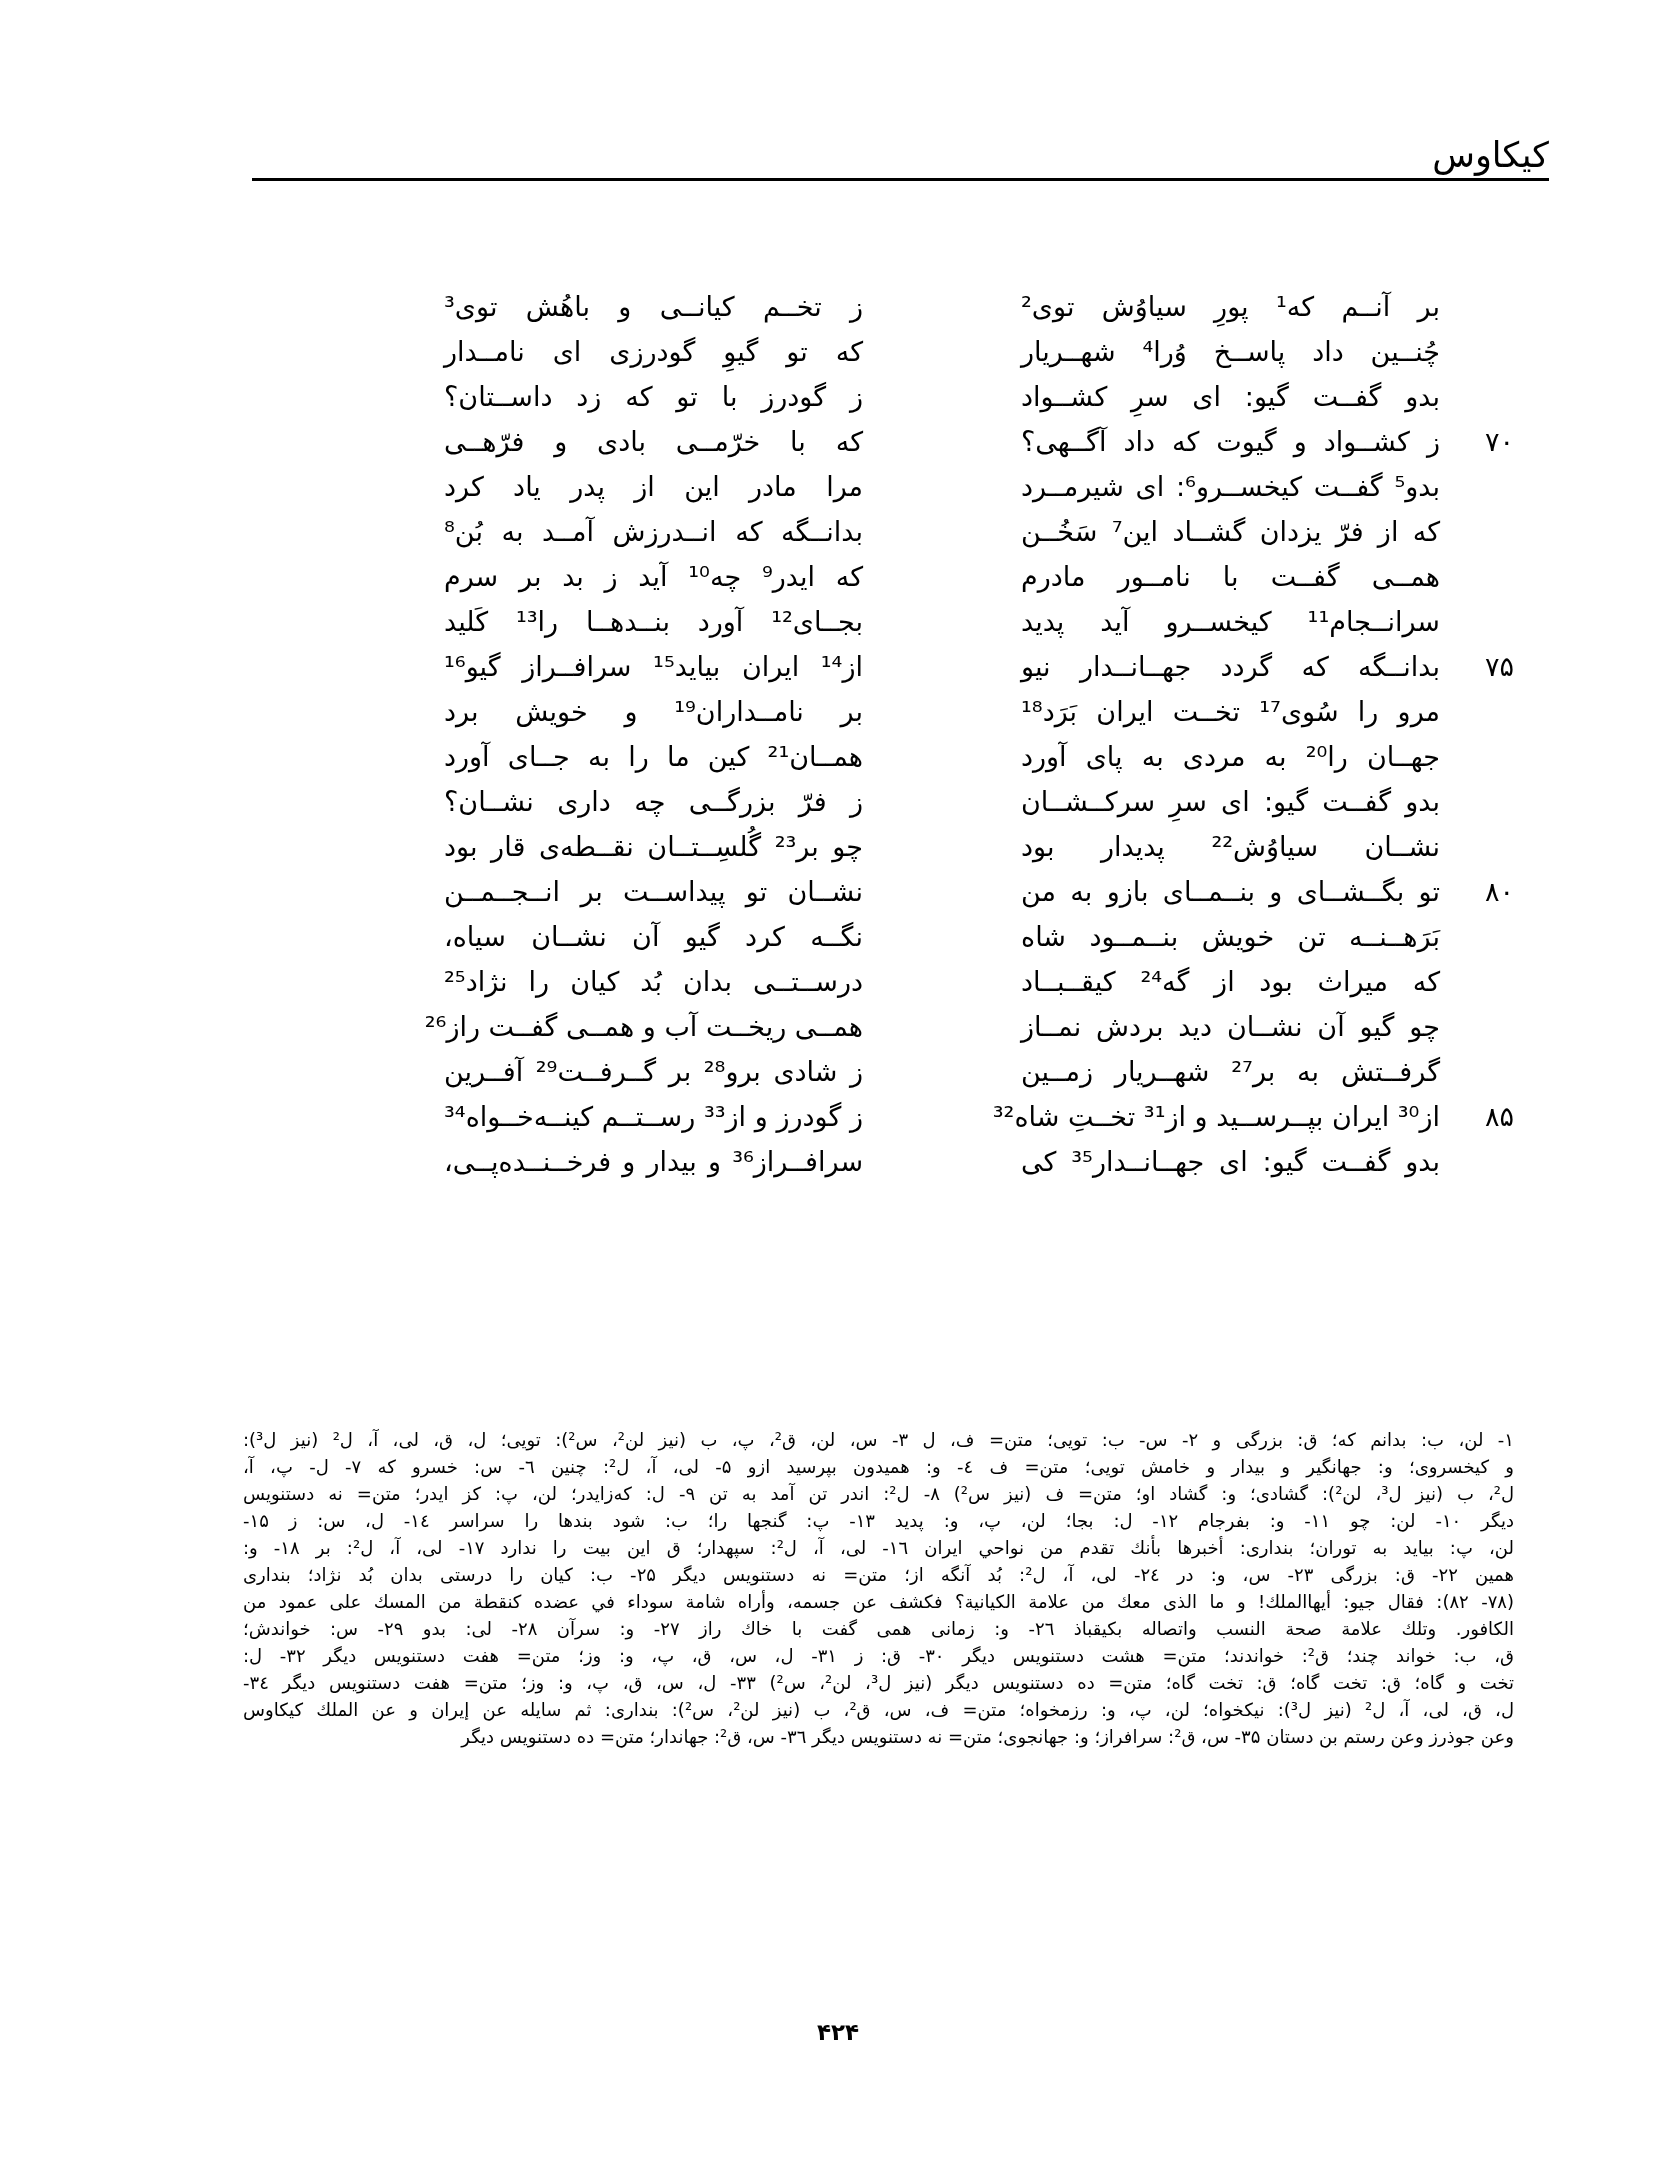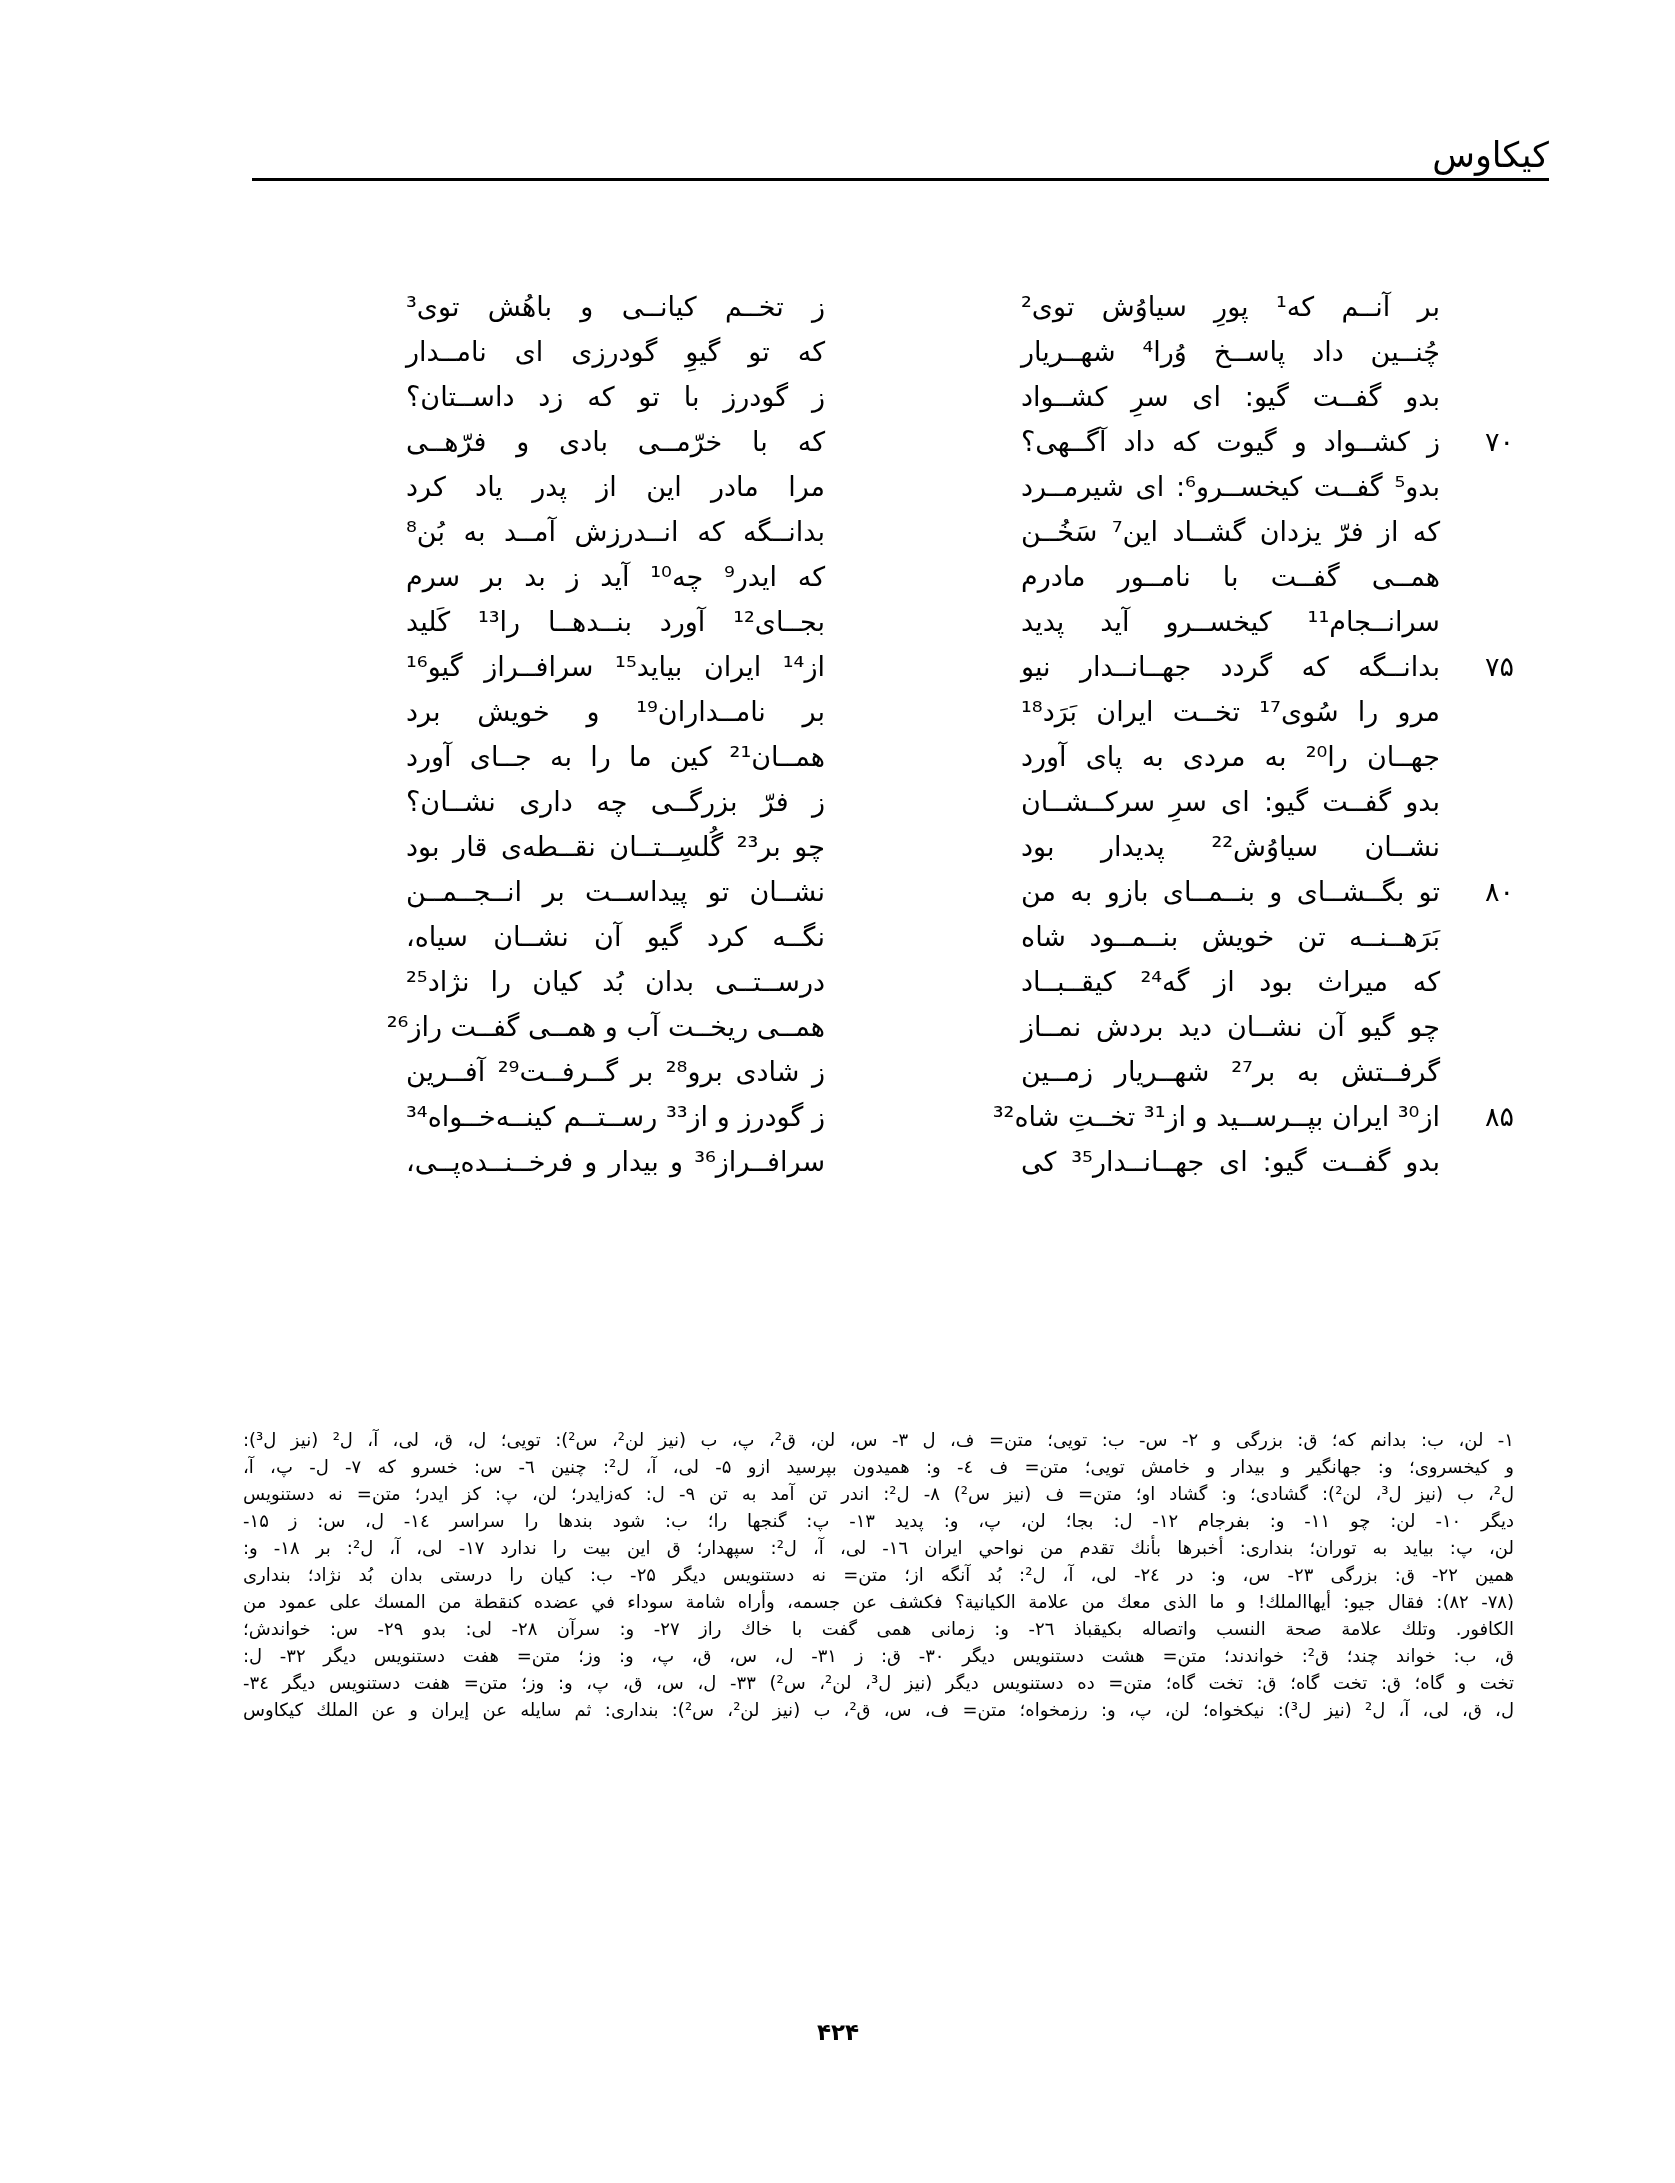--- a/index.html
+++ b/index.html
@@ -26,21 +26,21 @@
   }
   .verse-num {
     position: absolute; right: 0; width: 54px; text-align: right;
     font-size: 27px; line-height: 1;
   }
   .hemi {
     position: absolute; font-size: 27px; line-height: 1;
     white-space: nowrap; text-align: justify; text-align-last: justify;
   }
   .hemi-1 { right: 74px; width: 419px; }
-  .hemi-2 { right: 689px; width: 419px; }
+  .hemi-2 { right: 651px; width: 419px; }
   .footnotes {
     position: absolute; top: 1426px; left: 243px; right: 162px;
     font-size: 18px; line-height: 27px;
     text-align: justify; text-align-last: right;
   }
   .fn-line { white-space: nowrap; overflow: hidden; height: 27px; text-align: justify; text-align-last: justify; }
   .fn-line.last { text-align-last: right; }
   .page-number {
     position: absolute; left: 0; right: 0; top: 2019px;
     text-align: center; font-size: 23px; font-weight: bold;
@@ -160,16 +160,17 @@
   <div class="fn-line">و کیخسروی؛ و: جهانگیر و بیدار و خامش تویی؛ متن= ف   ٤- و: همیدون بپرسید ازو   ۵- لی، آ، ل²: چنین   ٦- س: خسرو که   ۷- ل- پ، آ،</div>
   <div class="fn-line">ل²، ب (نیز ل³، لن²): گشادی؛ و: گشاد او؛ متن= ف (نیز س²)   ۸- ل²: اندر تن آمد به تن   ۹- ل: که‌زایدر؛ لن، پ: کز ایدر؛ متن= نه دستنویس</div>
   <div class="fn-line">دیگر   ۱۰- لن: چو   ۱۱- و: بفرجام   ۱۲- ل: بجا؛ لن، پ، و: پدید   ۱۳- پ: گنجها را؛ ب: شود بندها را سراسر   ١٤- ل، س: ز   ۱۵-</div>
   <div class="fn-line">لن، پ: بیاید به توران؛ بنداری: أخبرها بأنك تقدم من نواحي ايران   ۱٦- لی، آ، ل²: سپهدار؛ ق این بیت را ندارد   ۱۷- لی، آ، ل²: بر   ۱۸- و:</div>
   <div class="fn-line">همین   ۲۲- ق: بزرگی   ۲۳- س، و: در   ۲٤- لی، آ، ل²: بُد آنگه از؛ متن= نه دستنویس دیگر   ۲۵- ب: کیان را درستی بدان بُد نژاد؛ بنداری</div>
   <div class="fn-line">(۷۸- ۸۲): فقال جيو: أيهاالملك! و ما الذى معك من علامة الكيانية؟ فكشف عن جسمه، وأراه شامة سوداء في عضده كنقطة من المسك على عمود من</div>
   <div class="fn-line">الكافور. وتلك علامة صحة النسب واتصاله بكيقباذ   ۲٦- و: زمانی همی گفت با خاك راز   ۲۷- و: سرآن   ۲۸- لی: بدو   ۲۹- س: خواندش؛</div>
   <div class="fn-line">ق، ب: خواند چند؛ ق²: خواندند؛ متن= هشت دستنویس دیگر   ۳۰- ق: ز   ۳۱- ل، س، ق، پ، و: وز؛ متن= هفت دستنویس دیگر   ۳۲- ل:</div>
   <div class="fn-line">تخت و گاه؛ ق: تخت گاه؛ ق: تخت گاه؛ متن= ده دستنویس دیگر (نیز ل³، لن²، س²)   ۳۳- ل، س، ق، پ، و: وز؛ متن= هفت دستنویس دیگر   ۳٤-</div>
   <div class="fn-line">ل، ق، لی، آ، ل² (نیز ل³): نیکخواه؛ لن، پ، و: رزمخواه؛ متن= ف، س، ق²، ب (نیز لن²، س²): بنداری: ثم سايله عن إيران و عن الملك كيكاوس</div>
+  <div class="fn-line last">وعن جوذرز وعن رستم بن دستان   ۳۵- س، ق²: سرافراز؛ و: جهانجوی؛ متن= نه دستنویس دیگر   ۳٦- س، ق²: جهاندار؛ متن= ده دستنویس دیگر</div>
 </div>
 
 <div class="page-number">۴۲۴</div>
 
 
 </body></html>

